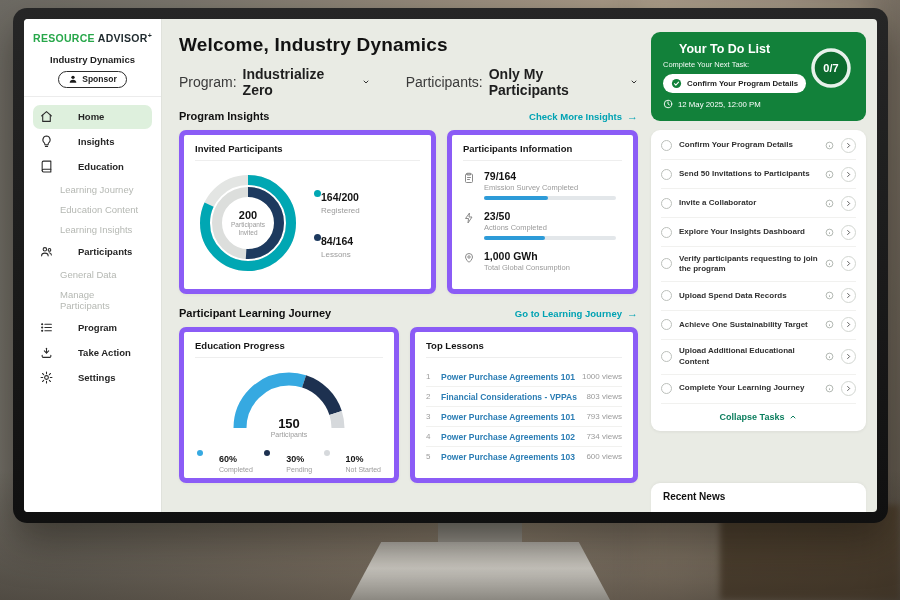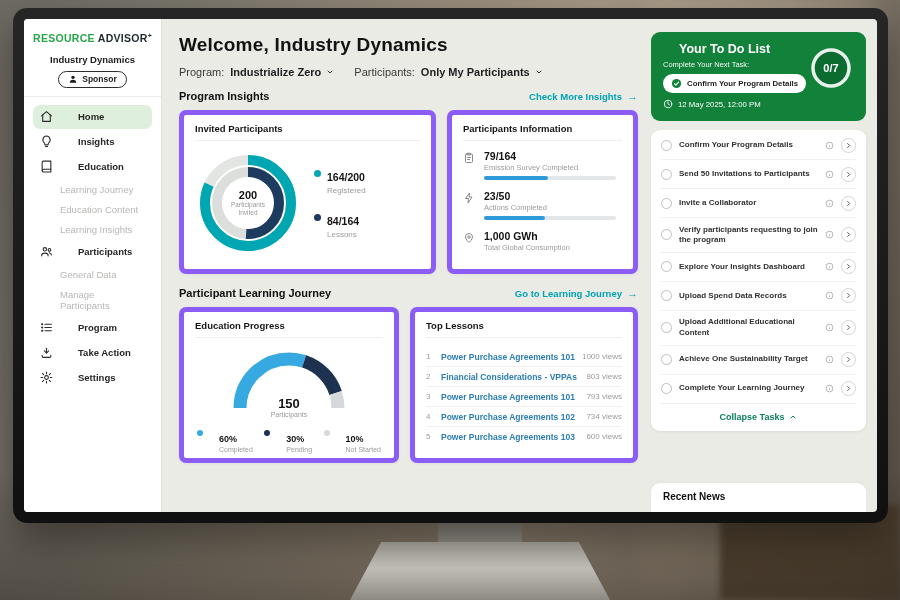--- a/index.html
+++ b/index.html
@@ -38,42 +38,42 @@
   .sidebar-divider { border-top:1px solid #ececec; margin:4px -9px 8px; }
   .nav-item { display:flex; align-items:center; gap:25px; padding:5.5px 7px; border-radius:7px;
     font-size:9.5px; font-weight:bold; color:#262626; margin-bottom:1px; cursor:pointer; }
   .nav-item .icon { display:flex; width:13px; height:13px; color:#2b2b2b; }
   .nav-item.active { background:#def0dd; }
   .nav-sub { padding:4.5px 7px 4.5px 27px; font-size:9.5px; color:#b5b8b3; cursor:pointer; }
 
   
   .main { flex:1; padding:15px 13px 0 17px; min-width:0; }
   .welcome { font-size:19px; font-weight:bold; color:#121212; letter-spacing:.2px; }
-  .filters { display:flex; align-items:center; gap:20px; margin:10px 0 12px; font-size:11px; color:#3a3a3a; }
+  .filters { display:flex; align-items:center; gap:36px; margin:10px 0 12px; font-size:14px; color:#3a3a3a; }
   .filter { display:flex; align-items:center; gap:6px; }
   .filter-value { display:flex; align-items:center; gap:5px; font-weight:bold; color:#1e1e1e; cursor:pointer; }
   .chev { display:flex; color:#333; }
 
   .section-row { display:flex; justify-content:space-between; align-items:flex-end; margin-bottom:8px; }
   .section-title { font-size:11px; font-weight:bold; color:#101010; }
   .section-link { display:flex; align-items:center; gap:5px; font-size:9.5px; font-weight:bold; color:#00a2b3; cursor:pointer; }
   .section-link .arrow { font-size:11px; line-height:1; }
 
   .cards-row { display:flex; gap:11px; margin-bottom:13px; }
   .card { background:#fff; border:5px solid #8b5cf6; border-radius:7px; box-shadow:0 1px 3px rgba(60,60,60,.06); padding:8px 11px; }
   .card-title { font-size:9.5px; font-weight:bold; color:#161616; padding-bottom:6px; border-bottom:1px solid #eee; margin-bottom:9px; }
 
   .card-invited { width:257px; height:164px; }
   .invited-body { display:flex; align-items:center; gap:13px; }
   .donut-wrap { position:relative; width:106px; height:106px; }
   .donut-center { position:absolute; inset:0; display:flex; flex-direction:column; align-items:center; justify-content:center; text-align:center; }
   .donut-center .val { font-size:11px; font-weight:bold; color:#111; }
   .donut-center .lbl { font-size:6.5px; color:#9a9a9a; width:46px; line-height:1.25; }
   .legend-col { display:flex; flex-direction:column; gap:16px; }
-  .leg { display:flex; gap:6px; }
+  .leg { display:flex; }
   .dot { width:7px; height:7px; border-radius:50%; margin-top:3px; flex-shrink:0; }
   .leg .v { font-size:10.5px; font-weight:bold; color:#141414; }
   .leg .l { font-size:8px; color:#9b9b9b; margin-top:1px; }
   .dot-teal { background:#00a7b3; } .dot-navy { background:#1d3a5f; }
   .dot-blue { background:#36a9e1; } .dot-dnavy { background:#1d3150; } .dot-gray { background:#d6d9dc; }
 
   .card-info { flex:1; min-width:0; height:164px; }
   .info-row { display:flex; gap:8px; margin-bottom:10px; }
   .info-icon { width:13px; min-width:13px; display:flex; color:#8a8a8a; margin-top:2px; }
   .info-body { flex:1; }
@@ -486,81 +486,81 @@
                 </svg>
               </span>
             <span class="task-chev">
                 <svg width="7" height="7" viewBox="0 0 24 24" fill="none" stroke="currentColor" stroke-width="3" stroke-linecap="round">
                   <path d="M9 5l7 7-7 7"></path>
                 </svg>
               </span>
           </div>
           <div class="task-row">
             <span class="task-check"></span>
+            <span class="task-label">Explore Your Insights Dashboard</span>
+            <span class="task-info">
+                <svg width="9" height="9" viewBox="0 0 24 24" fill="none" stroke="currentColor" stroke-width="2">
+                  <circle cx="12" cy="12" r="9"></circle>
+                  <path d="M12 8h.01M12 11.5V16"></path>
+                </svg>
+              </span>
+            <span class="task-chev">
+                <svg width="7" height="7" viewBox="0 0 24 24" fill="none" stroke="currentColor" stroke-width="3" stroke-linecap="round">
+                  <path d="M9 5l7 7-7 7"></path>
+                </svg>
+              </span>
+          </div>
+          <div class="task-row">
+            <span class="task-check"></span>
             <span class="task-label">Verify participants requesting to join the program</span>
             <span class="task-info">
                 <svg width="9" height="9" viewBox="0 0 24 24" fill="none" stroke="currentColor" stroke-width="2">
                   <circle cx="12" cy="12" r="9"></circle>
                   <path d="M12 8h.01M12 11.5V16"></path>
                 </svg>
               </span>
             <span class="task-chev">
                 <svg width="7" height="7" viewBox="0 0 24 24" fill="none" stroke="currentColor" stroke-width="3" stroke-linecap="round">
                   <path d="M9 5l7 7-7 7"></path>
                 </svg>
               </span>
           </div>
           <div class="task-row">
             <span class="task-check"></span>
-            <span class="task-label">Explore Your Insights Dashboard</span>
-            <span class="task-info">
-                <svg width="9" height="9" viewBox="0 0 24 24" fill="none" stroke="currentColor" stroke-width="2">
-                  <circle cx="12" cy="12" r="9"></circle>
-                  <path d="M12 8h.01M12 11.5V16"></path>
-                </svg>
-              </span>
-            <span class="task-chev">
-                <svg width="7" height="7" viewBox="0 0 24 24" fill="none" stroke="currentColor" stroke-width="3" stroke-linecap="round">
-                  <path d="M9 5l7 7-7 7"></path>
-                </svg>
-              </span>
-          </div>
-          <div class="task-row">
-            <span class="task-check"></span>
             <span class="task-label">Upload Spend Data Records</span>
             <span class="task-info">
                 <svg width="9" height="9" viewBox="0 0 24 24" fill="none" stroke="currentColor" stroke-width="2">
                   <circle cx="12" cy="12" r="9"></circle>
                   <path d="M12 8h.01M12 11.5V16"></path>
                 </svg>
               </span>
             <span class="task-chev">
                 <svg width="7" height="7" viewBox="0 0 24 24" fill="none" stroke="currentColor" stroke-width="3" stroke-linecap="round">
                   <path d="M9 5l7 7-7 7"></path>
                 </svg>
               </span>
           </div>
           <div class="task-row">
             <span class="task-check"></span>
+            <span class="task-label">Achieve One Sustainability Target</span>
+            <span class="task-info">
+                <svg width="9" height="9" viewBox="0 0 24 24" fill="none" stroke="currentColor" stroke-width="2">
+                  <circle cx="12" cy="12" r="9"></circle>
+                  <path d="M12 8h.01M12 11.5V16"></path>
+                </svg>
+              </span>
+            <span class="task-chev">
+                <svg width="7" height="7" viewBox="0 0 24 24" fill="none" stroke="currentColor" stroke-width="3" stroke-linecap="round">
+                  <path d="M9 5l7 7-7 7"></path>
+                </svg>
+              </span>
+          </div>
+          <div class="task-row">
+            <span class="task-check"></span>
             <span class="task-label">Upload Additional Educational Content</span>
-            <span class="task-info">
-                <svg width="9" height="9" viewBox="0 0 24 24" fill="none" stroke="currentColor" stroke-width="2">
-                  <circle cx="12" cy="12" r="9"></circle>
-                  <path d="M12 8h.01M12 11.5V16"></path>
-                </svg>
-              </span>
-            <span class="task-chev">
-                <svg width="7" height="7" viewBox="0 0 24 24" fill="none" stroke="currentColor" stroke-width="3" stroke-linecap="round">
-                  <path d="M9 5l7 7-7 7"></path>
-                </svg>
-              </span>
-          </div>
-          <div class="task-row">
-            <span class="task-check"></span>
-            <span class="task-label">Achieve One Sustainability Target</span>
             <span class="task-info">
                 <svg width="9" height="9" viewBox="0 0 24 24" fill="none" stroke="currentColor" stroke-width="2">
                   <circle cx="12" cy="12" r="9"></circle>
                   <path d="M12 8h.01M12 11.5V16"></path>
                 </svg>
               </span>
             <span class="task-chev">
                 <svg width="7" height="7" viewBox="0 0 24 24" fill="none" stroke="currentColor" stroke-width="3" stroke-linecap="round">
                   <path d="M9 5l7 7-7 7"></path>
                 </svg>

